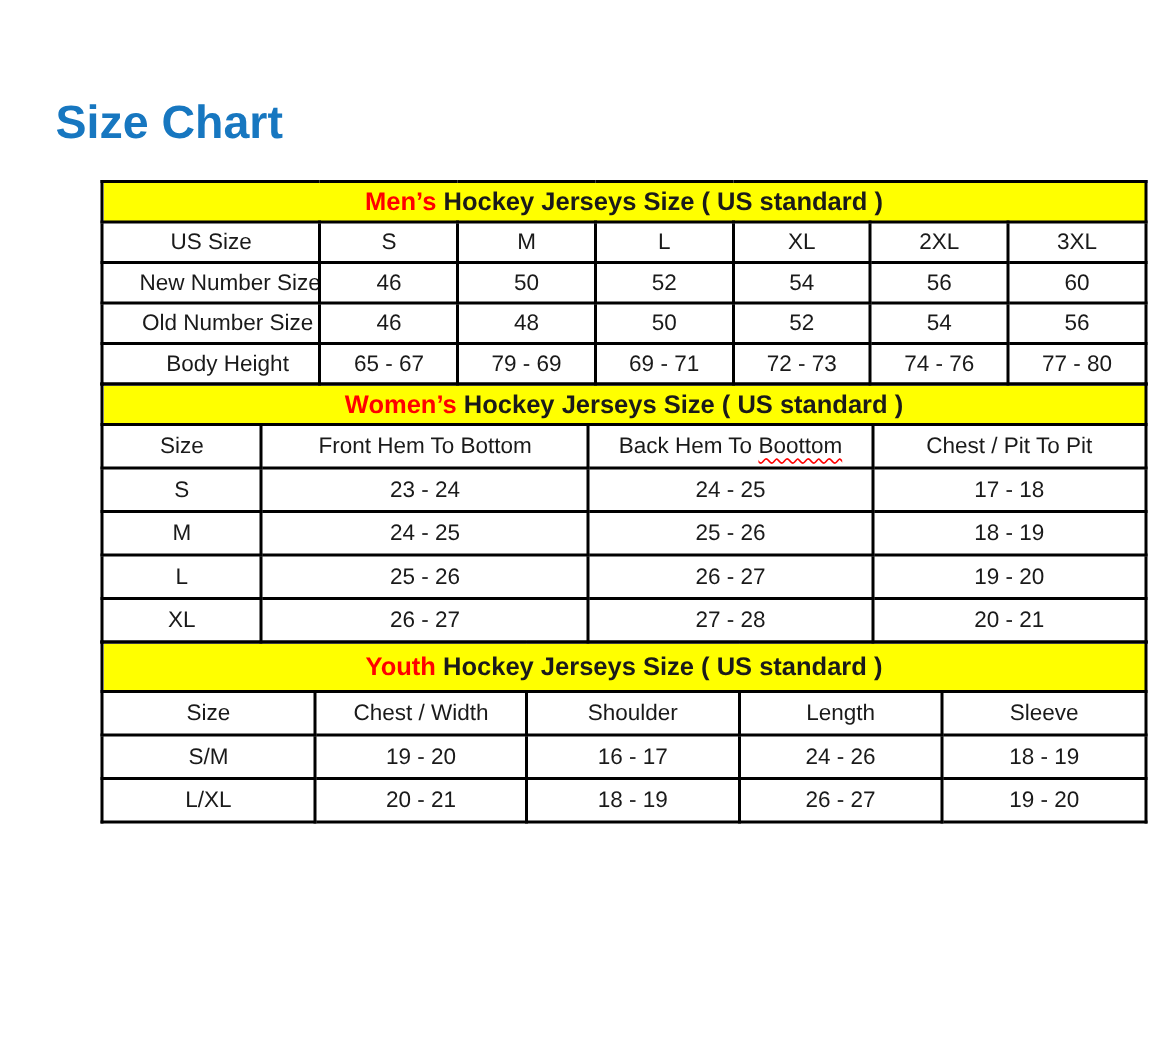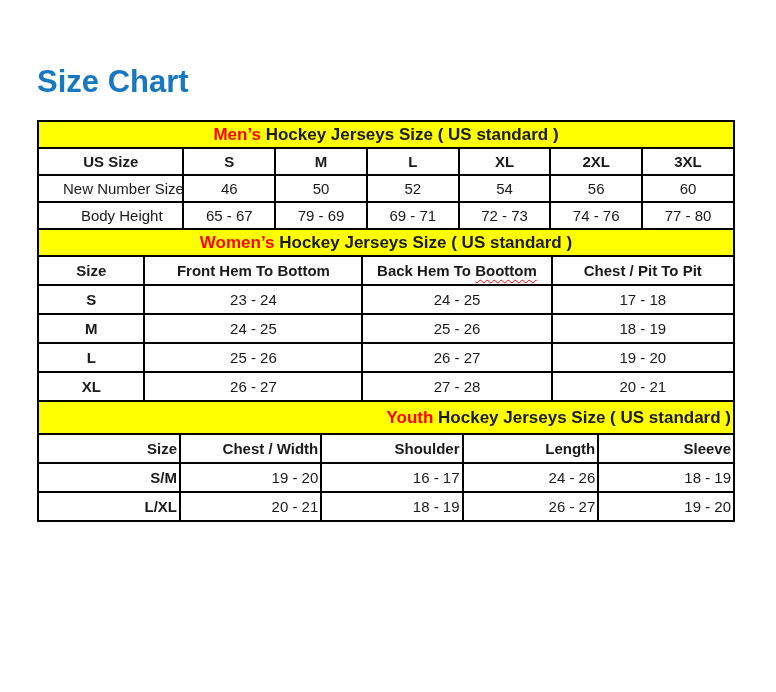--- a/index.html
+++ b/index.html
@@ -27,20 +27,21 @@
     color: var(--accent-blue);
     letter-spacing: 0px;
   }
 
   .chart-stack { position: absolute; top: 120px; left: 37px; width: 698px; }
 
   table {
     width: 100%;
     border-collapse: collapse;
     table-layout: fixed;
+    margin-left: 30px;
   }
   table + table { margin-top: -2px; }
 
   td, th {
     border: 2px solid var(--line);
     text-align: center;
     vertical-align: middle;
     font-size: 15px;
     font-weight: 400;
     white-space: nowrap;
@@ -51,23 +52,23 @@
   .section-band td {
     background: var(--accent-yellow);
     font-size: 17px;
     font-weight: 700;
     height: 43px;
   }
   .section-band .hl { color: var(--accent-red); }
 
   .men-t td    { height: 27px; }
   .women-t td  { height: 29px; }
-  .youth-t td  { height: 29px; text-align: right; }
-
-  tr.head td, td.lbl { font-weight: 700; }
+  .youth-t td  { height: 29px; }
+
+  tr.head td, td.lbl { font-weight: 400; }
   .men-t tr.plain td.lbl { font-weight: 400; padding-left: 24px; }
 
   .typo {
     text-decoration: underline;
     text-decoration-style: wavy;
     text-decoration-color: var(--accent-red);
     text-decoration-thickness: 1px;
     text-underline-offset: 3px;
   }
 </style>
@@ -104,20 +105,29 @@
         <td class="lbl">3XL</td>
       </tr>
       <tr class="plain">
         <td class="lbl">New Number Size</td>
         <td>46</td>
         <td>50</td>
         <td>52</td>
         <td>54</td>
         <td>56</td>
         <td>60</td>
+      </tr>
+      <tr class="plain">
+        <td class="lbl">Old Number Size</td>
+        <td>46</td>
+        <td>48</td>
+        <td>50</td>
+        <td>52</td>
+        <td>54</td>
+        <td>56</td>
       </tr>
       <tr class="plain">
         <td class="lbl">Body Height</td>
         <td>65 - 67</td>
         <td>79 - 69</td>
         <td>69 - 71</td>
         <td>72 - 73</td>
         <td>74 - 76</td>
         <td>77 - 80</td>
       </tr>

